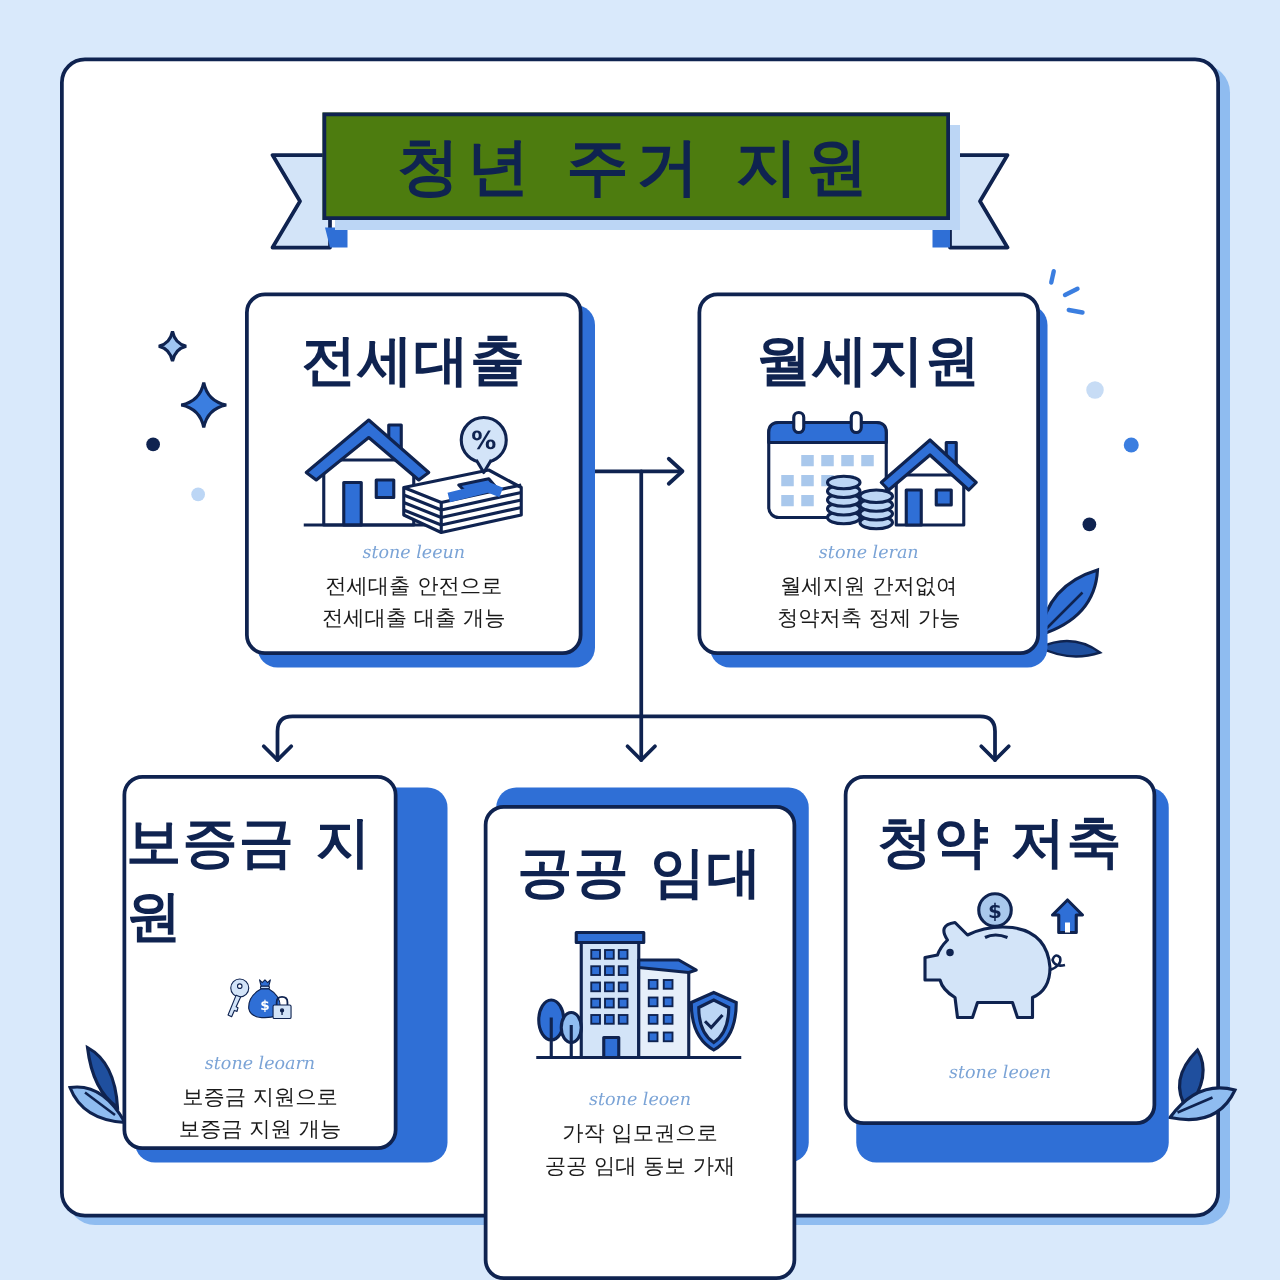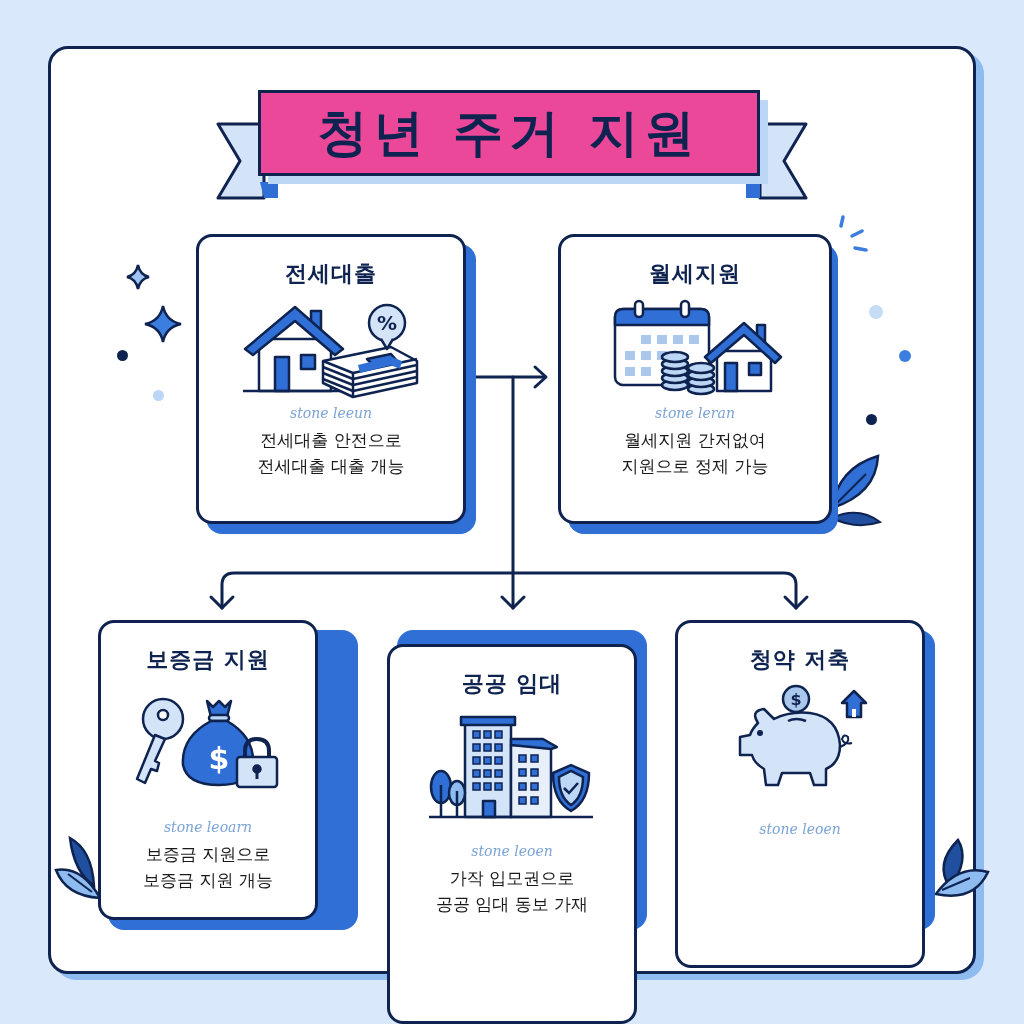--- a/index.html
+++ b/index.html
@@ -23,37 +23,37 @@
     position: absolute; top: 122px; width: 80px; height: 80px;
   }
   .ribbon-tail.left { left: 216px; }
   .ribbon-tail.right { left: 728px; }
   .banner-shadow {
     position: absolute; left: 268px; top: 100px; width: 500px; height: 84px;
     background: #bcd6f5;
   }
   .banner {
     position: absolute; left: 258px; top: 90px; width: 502px; height: 86px;
-    background: #ec4899; border: 3px solid #0f2350;
+    background: #4d7c0f; border: 3px solid #0f2350;
     display: flex; align-items: center; justify-content: center;
   }
   .banner-title {
     font-size: 50px; font-weight: bold; letter-spacing: 6px; color: #0f2350;
   }
 
   .card-shadow {
     position: absolute; background: #2f6fd6; border-radius: 16px;
   }
   .card {
     position: absolute; background: #ffffff;
     border: 3px solid #0f2350; border-radius: 16px;
     display: flex; flex-direction: column; align-items: center;
   }
   .card-title {
-    font-weight: bold; font-size: 22px; color: #0f2350; margin-top: 22px;
+    font-weight: bold; font-size: 44px; color: #0f2350; margin-top: 22px;
     letter-spacing: 1px;
   }
   .card-icon { margin-top: 10px; }
   .card-watermark {
     font-family: "DejaVu Serif", serif; font-style: italic;
     color: #7aa3d6; font-size: 14px; margin-top: 6px;
   }
   .card-desc {
     font-size: 17px; color: #1a1a1a; text-align: center; line-height: 26px;
     margin-top: 6px;
@@ -201,21 +201,21 @@
       <rect x="112" y="52" width="54" height="40" fill="#fff"></rect>
       <rect x="120" y="64" width="12" height="28" fill="#2f6fd6"></rect>
       <rect x="144" y="64" width="12" height="12" fill="#2f6fd6"></rect>
       <rect x="152" y="26" width="8" height="18" fill="#2f6fd6"></rect>
       <path d="M100 58 L139 24 L176 58 L170 64 L139 36 L106 64Z" fill="#2f6fd6"></path>
     </g>
   </svg>
   <div class="card-watermark">stone leran</div>
   <div class="card-desc">
     <div>월세지원 간저없여</div>
-    <div>지원으로 정제 가능</div>
+    <div>청약저축 정제 가능</div>
   </div>
 </div>
 
 <div class="card-shadow" style="left:108px;top:630px;width:250px;height:300px"></div>
 <div class="card" style="left:98px;top:620px;width:220px;height:300px">
   <div class="card-title">보증금 지원</div>
   <svg class="card-icon" style="margin-top:18px" width="150" height="100" viewBox="0 0 150 100">
     <g stroke="#0f2350" stroke-width="2.5" stroke-linejoin="round">
       <circle cx="30" cy="26" r="20" fill="#d3e4f8"></circle>
       <circle cx="30" cy="22" r="5" fill="#fff"></circle>
@@ -287,21 +287,21 @@
     </g>
   </svg>
   <div class="card-watermark" style="margin-top:20px">stone leoen</div>
   <div class="card-desc">
     <div>가작 입모권으로</div>
     <div>공공 임대 동보 가재</div>
   </div>
 </div>
 
 <div class="card-shadow" style="left:685px;top:630px;width:250px;height:300px"></div>
-<div class="card" style="left:675px;top:620px;width:250px;height:348px">
+<div class="card" style="left:675px;top:620px;width:250px;height:280px">
   <div class="card-title">청약 저축</div>
   <svg class="card-icon" style="margin-top:8px" width="140" height="110" viewBox="0 0 140 110">
     <g stroke="#0f2350" stroke-width="2.5" stroke-linejoin="round">
       <path d="M28 40 Q20 28 34 26 Q40 32 44 36 Q60 28 80 30 Q108 34 110 62 Q110 80 96 86 L96 102 L84 102 L80 90 L52 90 L48 102 L36 102 L34 86 Q24 80 22 72 L10 72 L10 54 L20 52 Q22 46 28 40Z" fill="#d3e4f8"></path>
       <path d="M110 64 Q120 60 118 54 Q114 50 112 56 Q114 62 122 60" fill="none" stroke-width="2"></path>
       <path d="M58 38 Q66 34 76 38" fill="none"></path>
       <circle cx="66" cy="16" r="13" fill="#a9c8ec"></circle>
       <path d="M112 20 L124 8 L136 20 L131 20 L131 34 L117 34 L117 20Z" fill="#2f6fd6"></path>
       <rect x="122" y="26" width="4" height="8" fill="#fff" stroke="none"></rect>
     </g>

